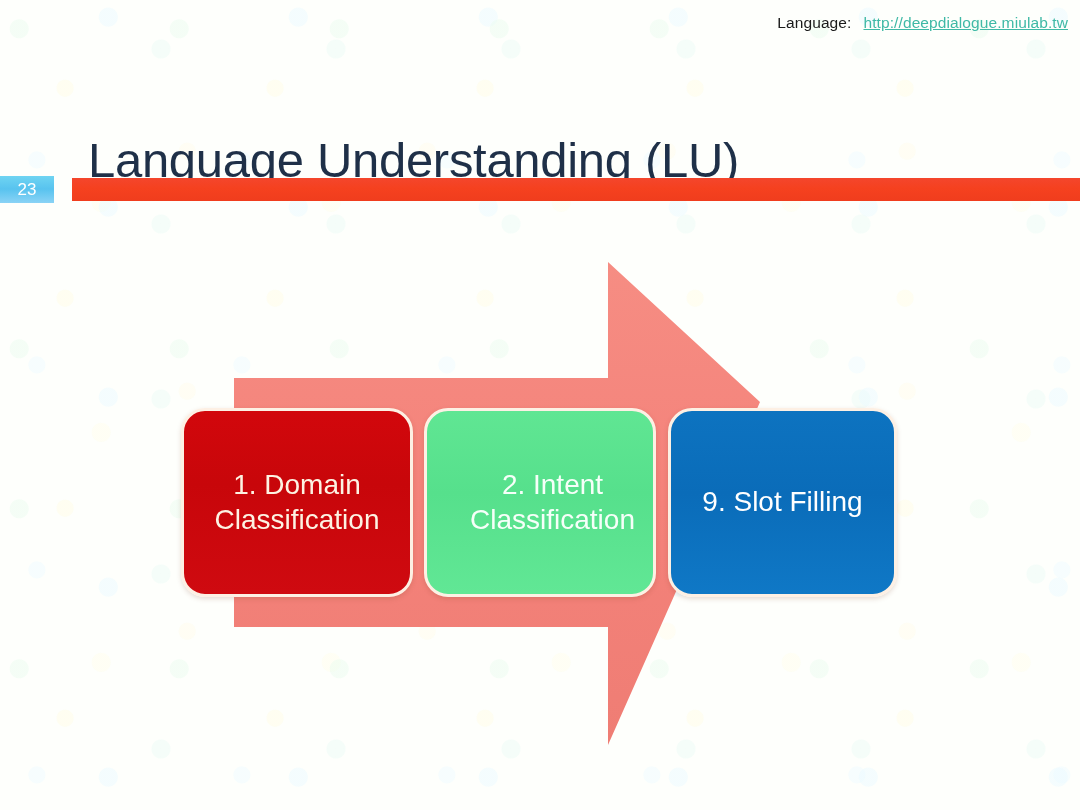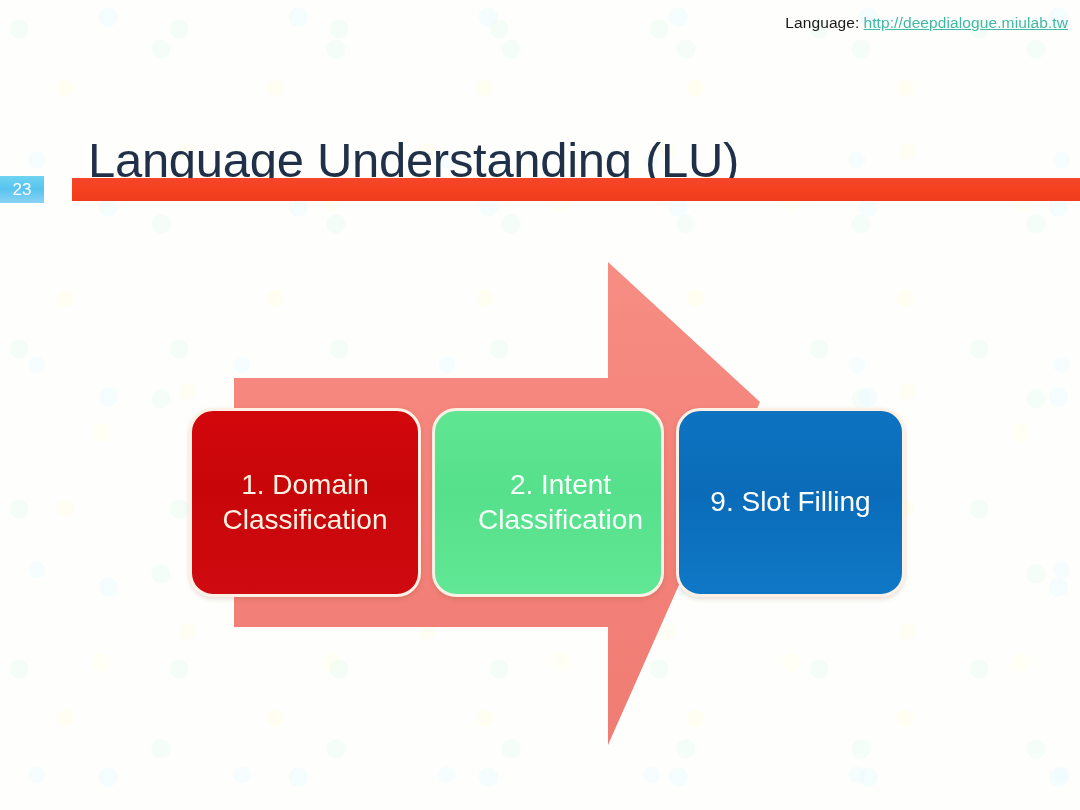--- a/index.html
+++ b/index.html
@@ -38,21 +38,21 @@
     color: #1b1b1b;
     letter-spacing: 0.1px;
     white-space: nowrap;
   }
   .material-label {
     color: #1b1b1b;
   }
   .material-url {
     color: #3fb9a6;
     text-decoration-color: #3fb9a6;
-    margin-left: 4px;
+    margin-left: 12px;
   }
 
   
   .slide-title {
     position: absolute;
     left: 88px;
     top: 102px;
     font-size: 49px;
     line-height: 1.06;
     color: #1f3048;
@@ -67,21 +67,21 @@
     left: 72px;
     right: 0;
     top: 178px;
     height: 23px;
     background: linear-gradient(180deg, #f4462c 0%, #f5411f 45%, #f03d1d 100%);
   }
   .slide-number {
     position: absolute;
     left: 0;
     top: 176px;
-    width: 44px;
+    width: 54px;
     height: 27px;
     background: linear-gradient(180deg, #6fd4f2 0%, #58c3ef 48%, #8ad3f6 100%);
     color: #ffffff;
     font-size: 17px;
     display: flex;
     align-items: center;
     justify-content: center;
   }
 
   
@@ -111,21 +111,21 @@
     position: absolute;
     left: 0;
     top: 0;
     width: 1080px;
     height: 810px;
   }
 
   
   .boxes {
     position: absolute;
-    left: 8px;
+    left: 0;
     top: 408px;
     width: 900px;
     height: 190px;
   }
   .stage-box {
     position: absolute;
     top: 0;
     height: 189px;
     border-radius: 24px;
     border: 3px solid #fdf0e4;

